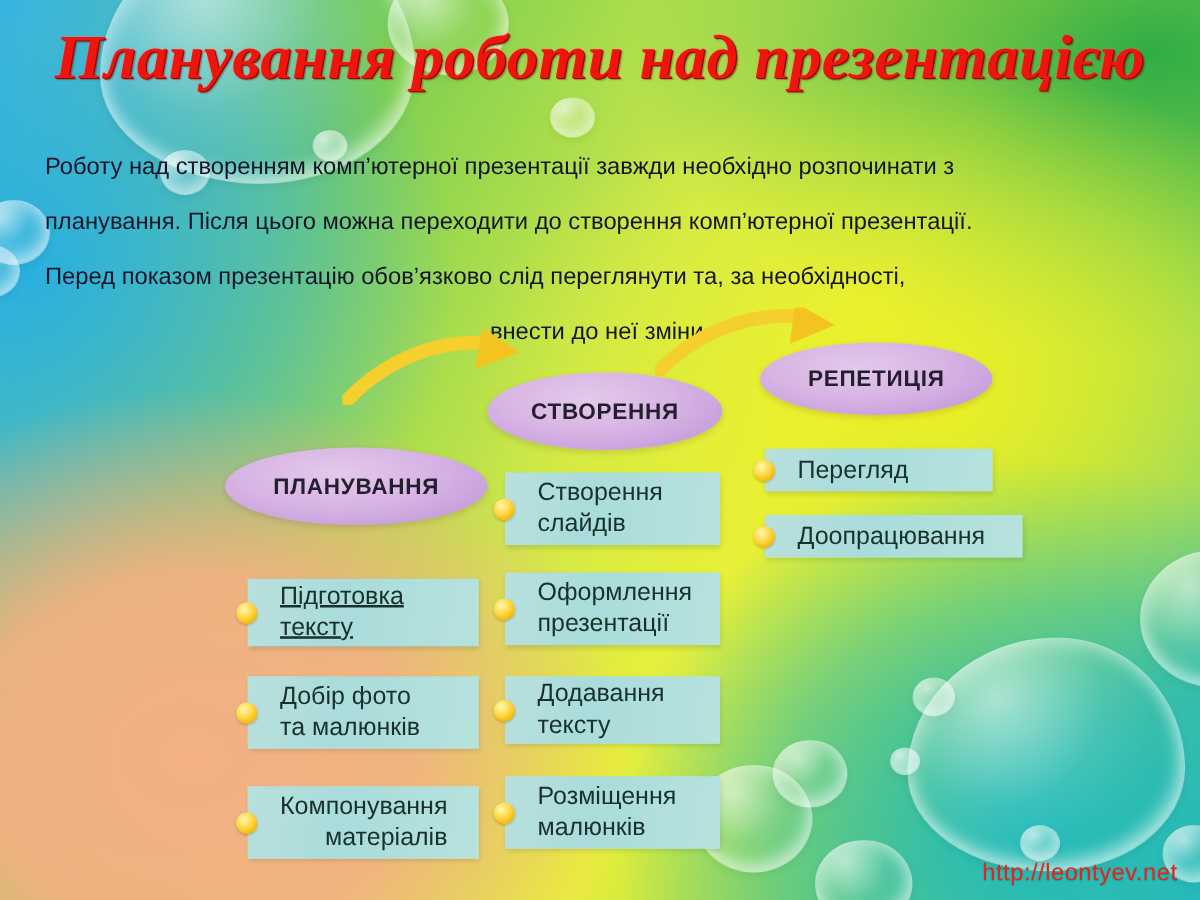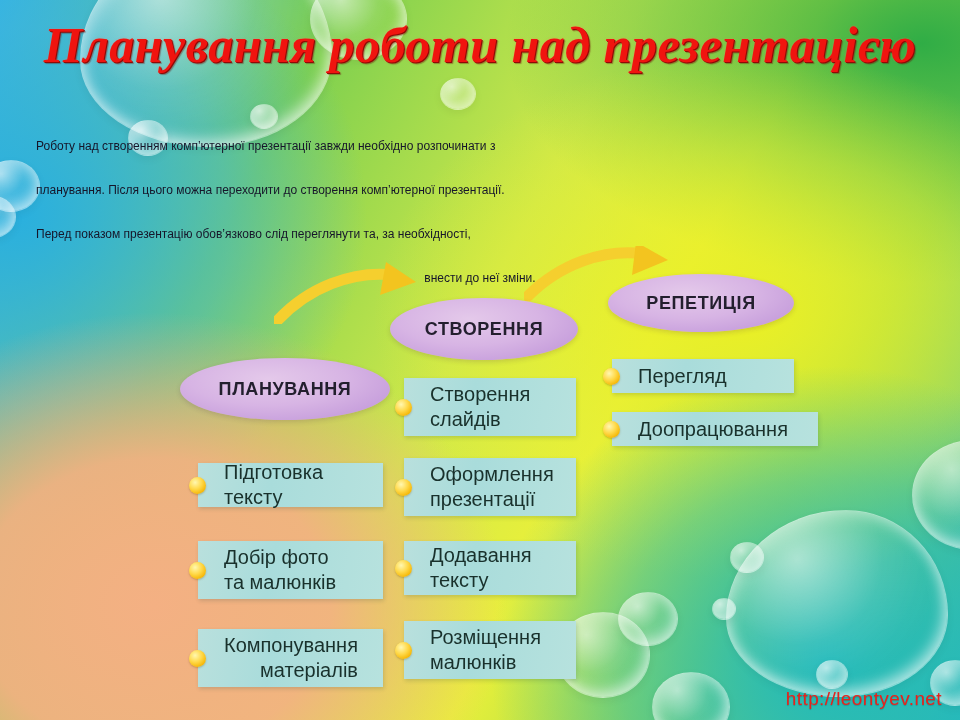--- a/index.html
+++ b/index.html
@@ -55,24 +55,24 @@
       1px 1px 0 #8f0a06,
       2px 2px 1px rgba(100,0,0,0.35),
       0 0 2px rgba(255,120,100,0.5);
     white-space: nowrap;
   }
 
   
   #body-text {
     position: absolute;
     left: 36px;
-    top: 124px;
+    top: 112px;
     width: 888px;
     color: #16162a;
-    font-size: 12px;
+    font-size: 19px;
     line-height: 44px;
     text-align: justify;
     text-justify: inter-word;
   }
   #body-text p { margin: 0; }
   #body-text p:last-child { text-align: center; }
 
   
   #diagram { position: absolute; left: 0; top: 0; width: 960px; height: 720px; }
 
@@ -178,21 +178,21 @@
     </div>
 
     <div class="ellipse" style="left:390px; top:298px; width:188px; height:62px;">
       <span>СТВОРЕННЯ</span>
     </div>
 
     <div class="ellipse" style="left:608px; top:274px; width:186px; height:58px;">
       <span>РЕПЕТИЦІЯ</span>
     </div>
 
-    <div class="box" style="left:198px; top:463px; width:185px; height:44px;">
+    <div class="box" style="left:198px; top:463px; width:185px; height:54px;text-decoration:underline;">
       <span class="bullet"></span>
       <span>
         <span class="txt">Підготовка</span>
         <span class="txt">тексту</span>
       </span>
     </div>
 
     <div class="box" style="left:198px; top:541px; width:185px; height:58px;">
       <span class="bullet"></span>
       <span>

